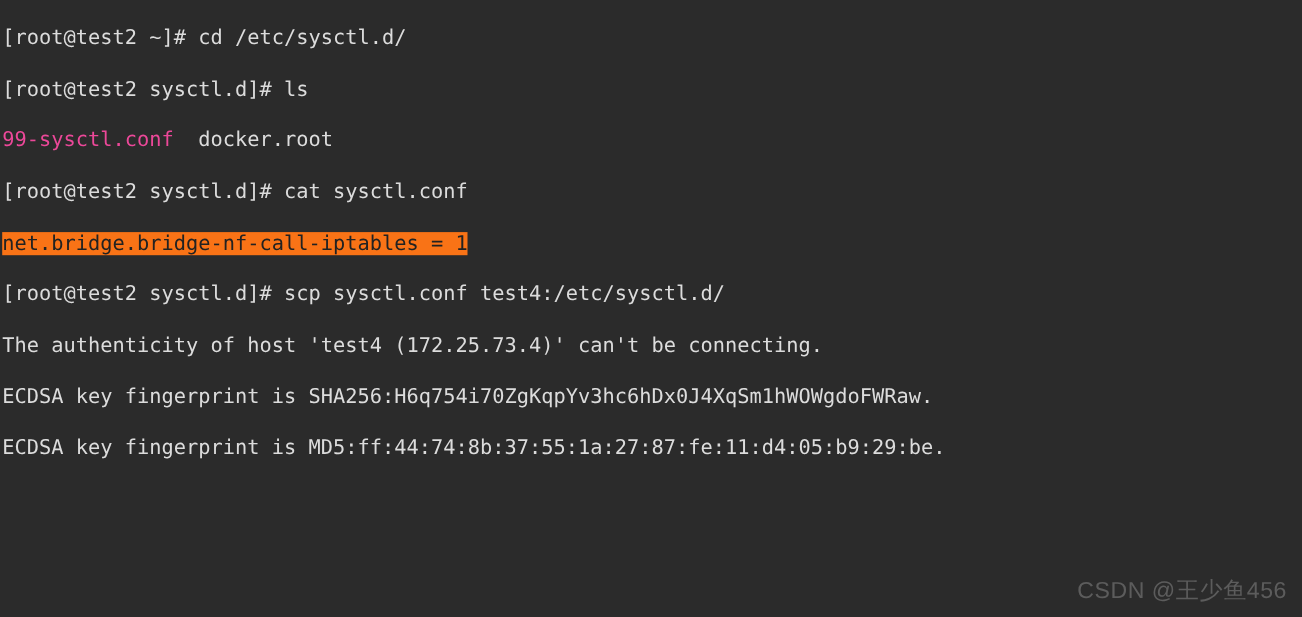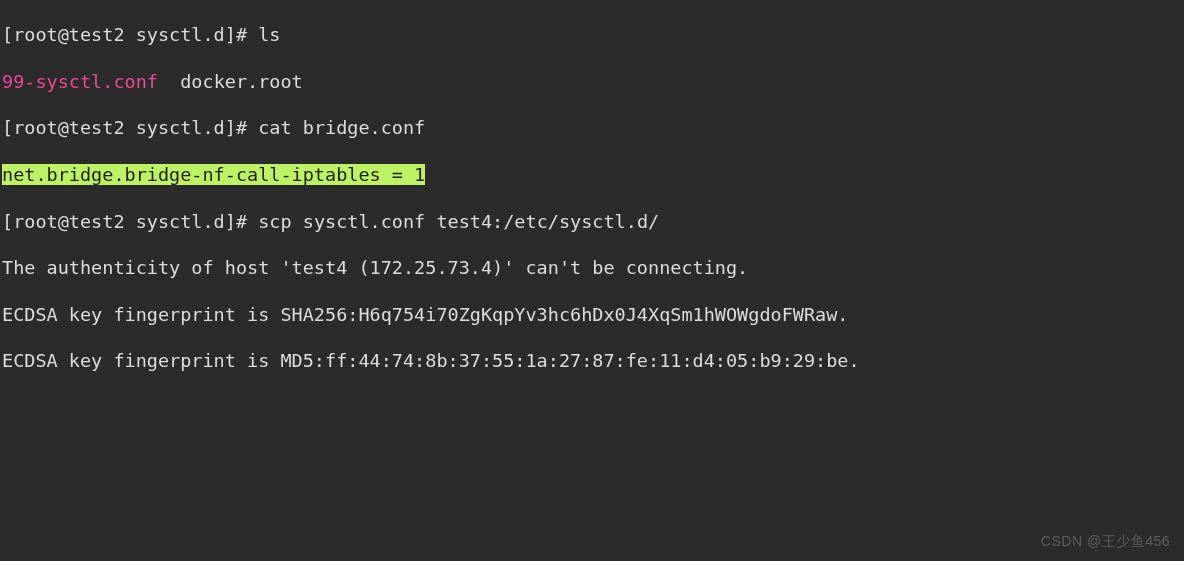--- a/index.html
+++ b/index.html
@@ -15,42 +15,43 @@
     font-size: 18.5px;
     line-height: 23.3px;
     letter-spacing: 0.0px;
     color: #dcdcdc;
     white-space: pre;
     padding: 0px 0 0 2px;
     box-sizing: border-box;
   }
   .cyan { color: #ec4899; }
   .hl {
-    background: #bef264;
+    background: #f97316;
     color: #222;
   }
   .watermark {
     position: absolute;
     right: 14px;
     bottom: 10px;
     color: rgba(220,220,220,0.28);
     font-family: Arial, sans-serif;
-    font-size: 14px;
+    font-size: 21px;
     letter-spacing: 0.5px;
     pointer-events: none;
   }
   .line { display: block; }
 </style>
 </head>
 <body>
 
 <div class="terminal">
+<span class="line"><span>[root@test2 ~]# </span><span>cd /etc/sysctl.d/</span></span>
 <span class="line"><span>[root@test2 sysctl.d]# </span><span>ls</span></span>
 <span class="line"><span class="cyan">99-sysctl.conf</span><span>  </span><span>docker.root</span></span>
-<span class="line"><span>[root@test2 sysctl.d]# </span><span>cat bridge.conf</span></span>
+<span class="line"><span>[root@test2 sysctl.d]# </span><span>cat sysctl.conf</span></span>
 <span class="line"><span class="hl">net.bridge.bridge-nf-call-iptables = 1</span></span>
 <span class="line"><span>[root@test2 sysctl.d]# </span><span>scp sysctl.conf test4:/etc/sysctl.d/</span></span>
 <span class="line">The authenticity of host 'test4 (172.25.73.4)' can't be connecting.</span>
 <span class="line">ECDSA key fingerprint is SHA256:H6q754i70ZgKqpYv3hc6hDx0J4XqSm1hWOWgdoFWRaw.</span>
 <span class="line">ECDSA key fingerprint is MD5:ff:44:74:8b:37:55:1a:27:87:fe:11:d4:05:b9:29:be.</span>
 
 
 
 
 

